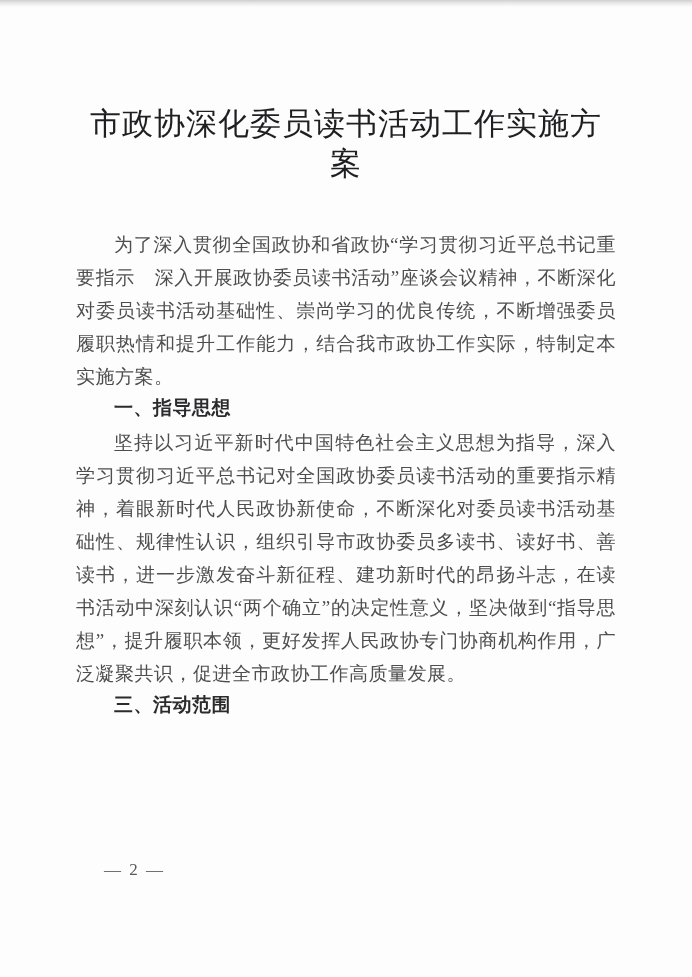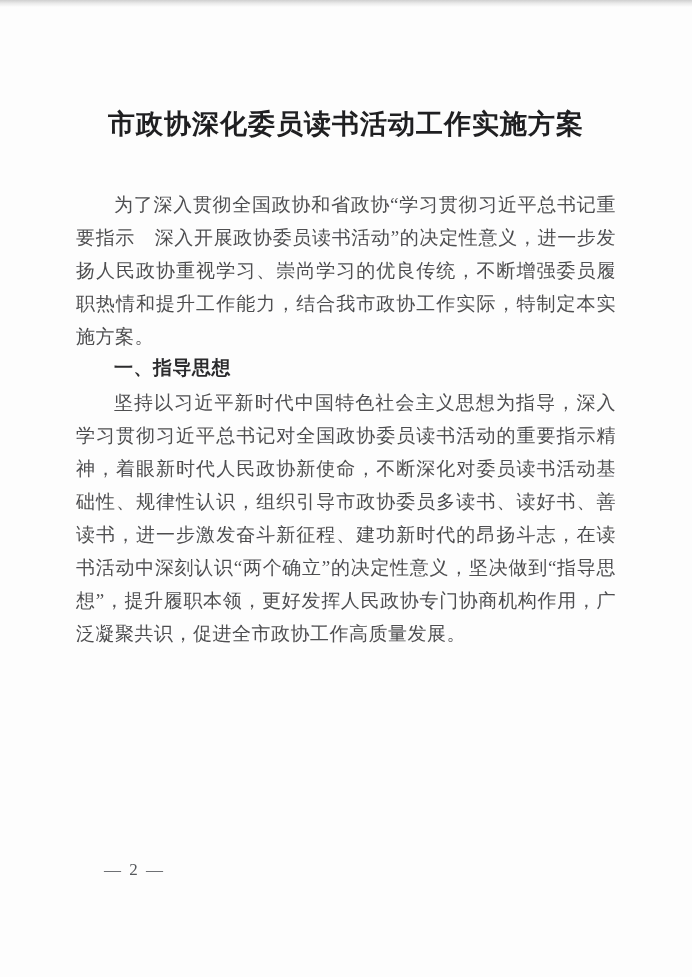--- a/index.html
+++ b/index.html
@@ -24,22 +24,22 @@
     background: linear-gradient(to bottom, #cfcfcf 0%, #e9e9e9 45%, rgba(250,250,250,0) 100%);
     pointer-events: none;
   }
   .page-inner {
     position: relative;
     padding: 104px 76px 0 76px;
   }
   .doc-title {
     text-align: center;
     font-family: "Liberation Sans", "DejaVu Sans", sans-serif;
-    font-weight: 700;
-    font-size: 27px;
+    font-weight: 400;
+    font-size: 31px;
     line-height: 40px;
     letter-spacing: 1px;
     color: var(--title-text);
     margin-bottom: 44px;
   }
   .doc-body {
     font-size: 19px;
     line-height: 33px;
     color: var(--body-text);
     letter-spacing: 0.5px;
@@ -68,19 +68,20 @@
 </style>
 </head>
 <body>
 
 <div class="scan-edge-top"></div>
 
 <div class="page-inner">
   <h1 class="doc-title">市政协深化委员读书活动工作实施方案</h1>
 
   <div class="doc-body">
-      <p class="body-paragraph">为了深入贯彻全国政协和省政协“学习贯彻习近平总书记重要指示　深入开展政协委员读书活动”的决定性意义，进一步发扬人民政协重视学习、崇尚学习的优良传统，不断增强委员履职热情和提升工作能力，结合我市政协工作实际，特制定本实施方案。</p>
+      <p class="body-paragraph">为了深入贯彻全国政协和省政协“学习贯彻习近平总书记重要指示　深入开展政协委员读书活动”座谈会议精神，不断深化对委员读书活动基础性、崇尚学习的优良传统，不断增强委员履职热情和提升工作能力，结合我市政协工作实际，特制定本实施方案。</p>
       <h2 class="section-heading">一、指导思想</h2>
       <p class="body-paragraph">坚持以习近平新时代中国特色社会主义思想为指导，深入学习贯彻习近平总书记对全国政协委员读书活动的重要指示精神，着眼新时代人民政协新使命，不断深化对委员读书活动基础性、规律性认识，组织引导市政协委员多读书、读好书、善读书，进一步激发奋斗新征程、建功新时代的昂扬斗志，在读书活动中深刻认识“两个确立”的决定性意义，坚决做到“指导思想”，提升履职本领，更好发挥人民政协专门协商机构作用，广泛凝聚共识，促进全市政协工作高质量发展。</p>
+      <h2 class="section-heading">三、活动范围</h2>
     </div>
 </div>
 
 <div class="page-number">— 2 —</div>
 
 </body></html>

